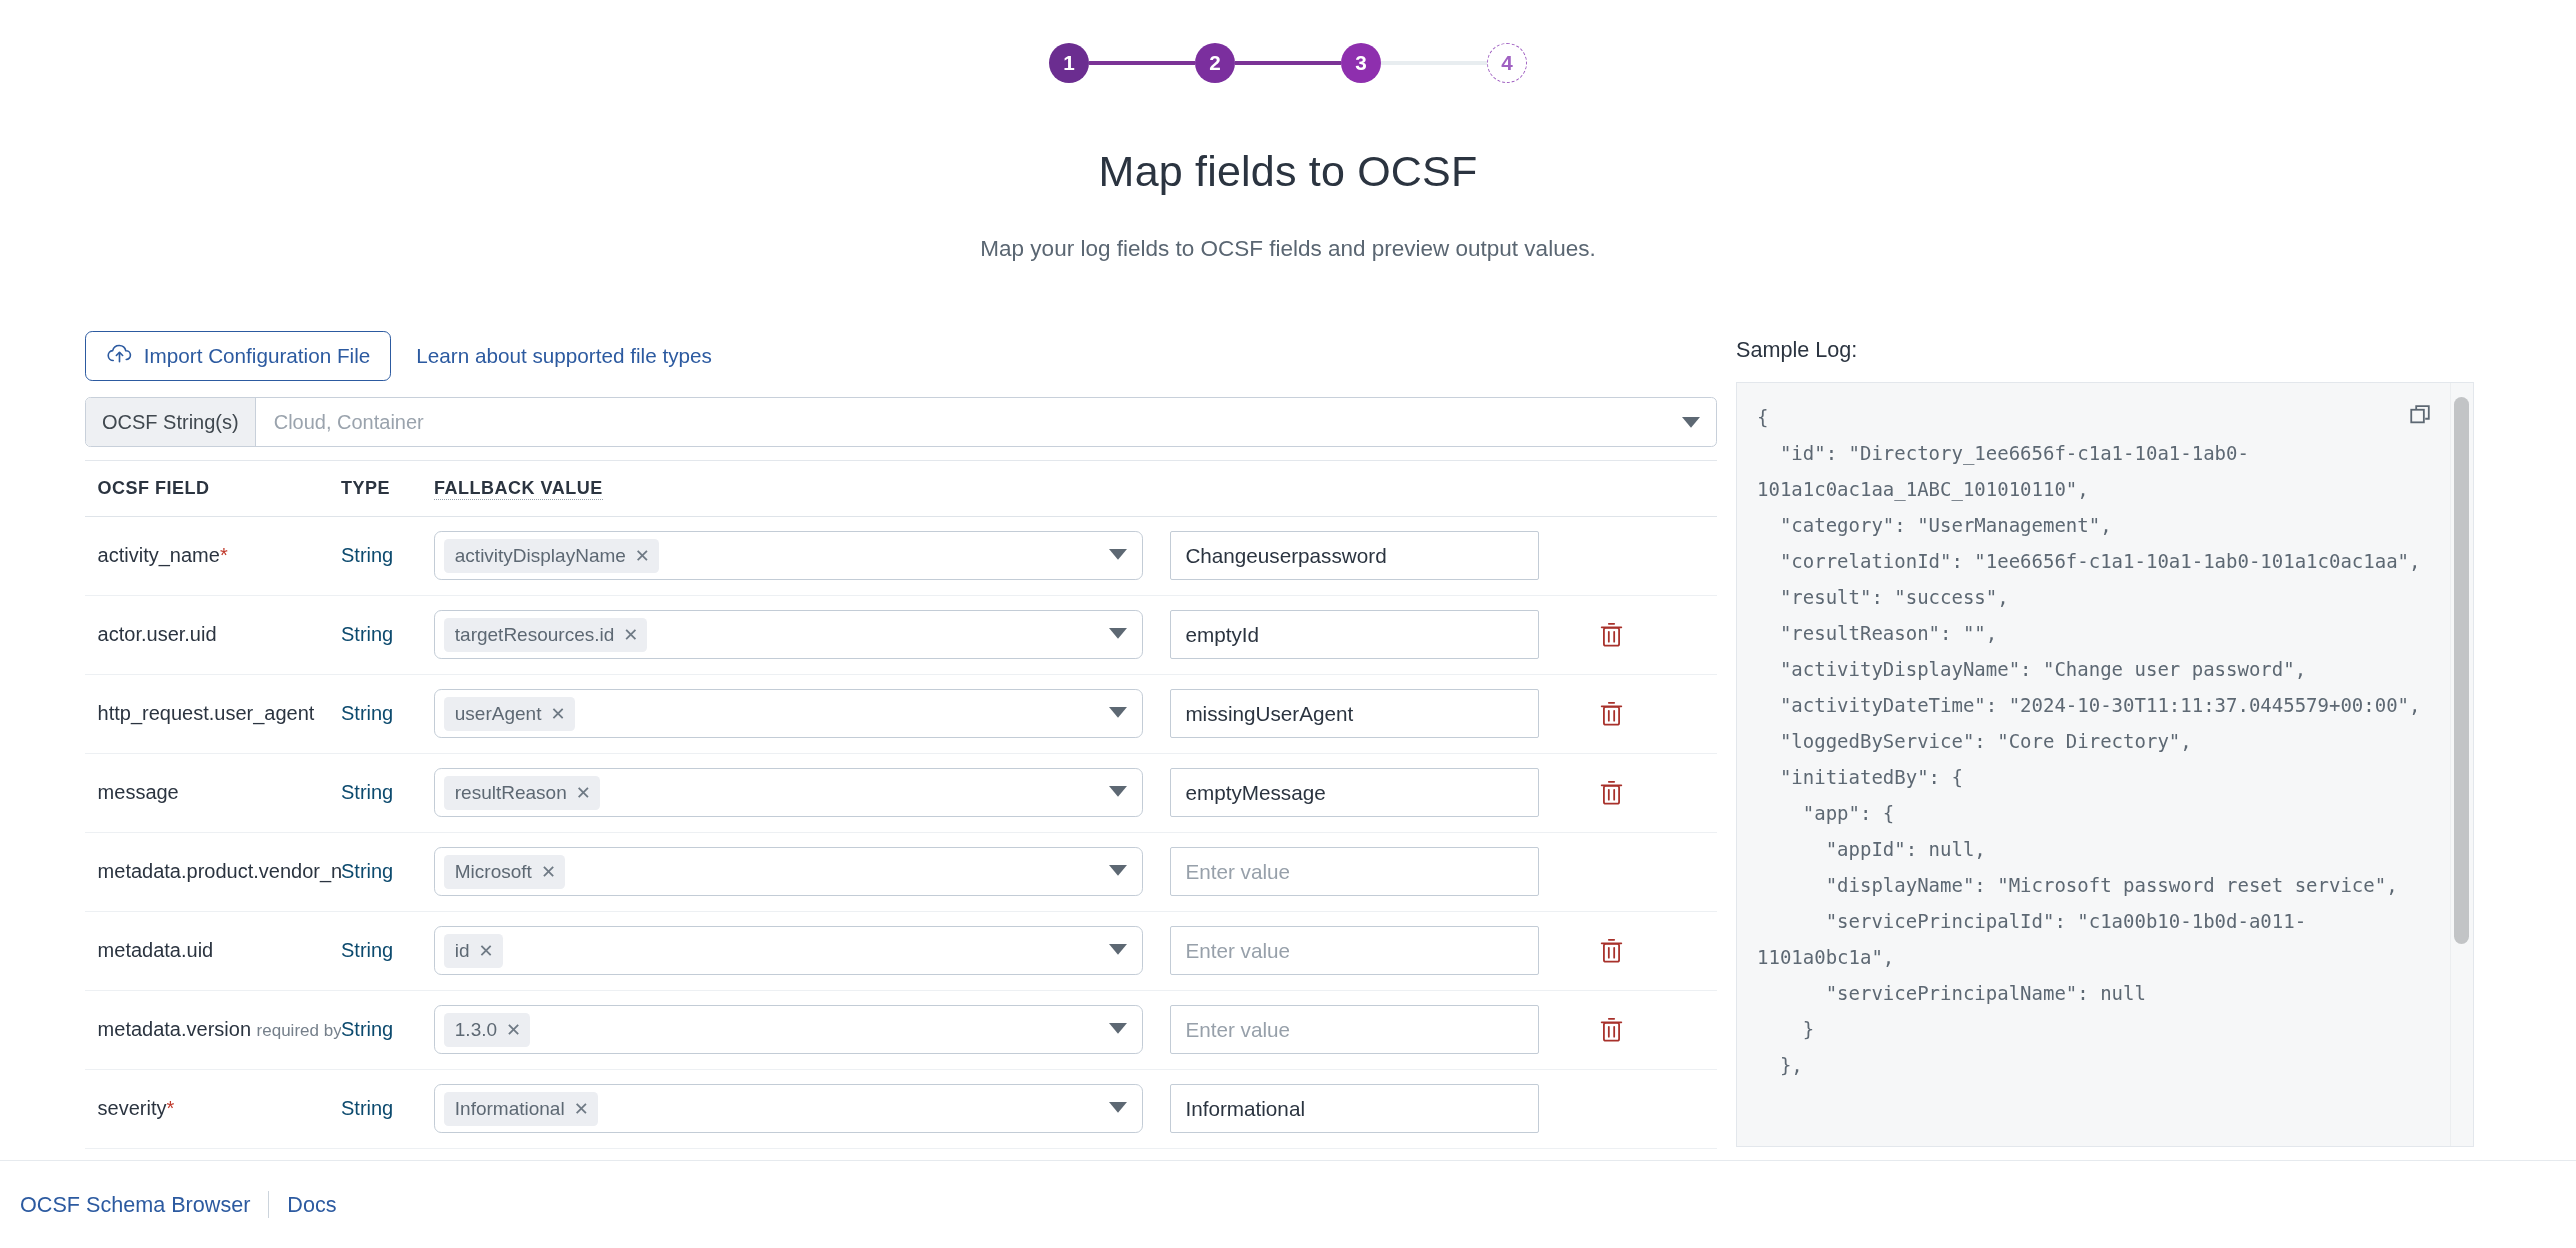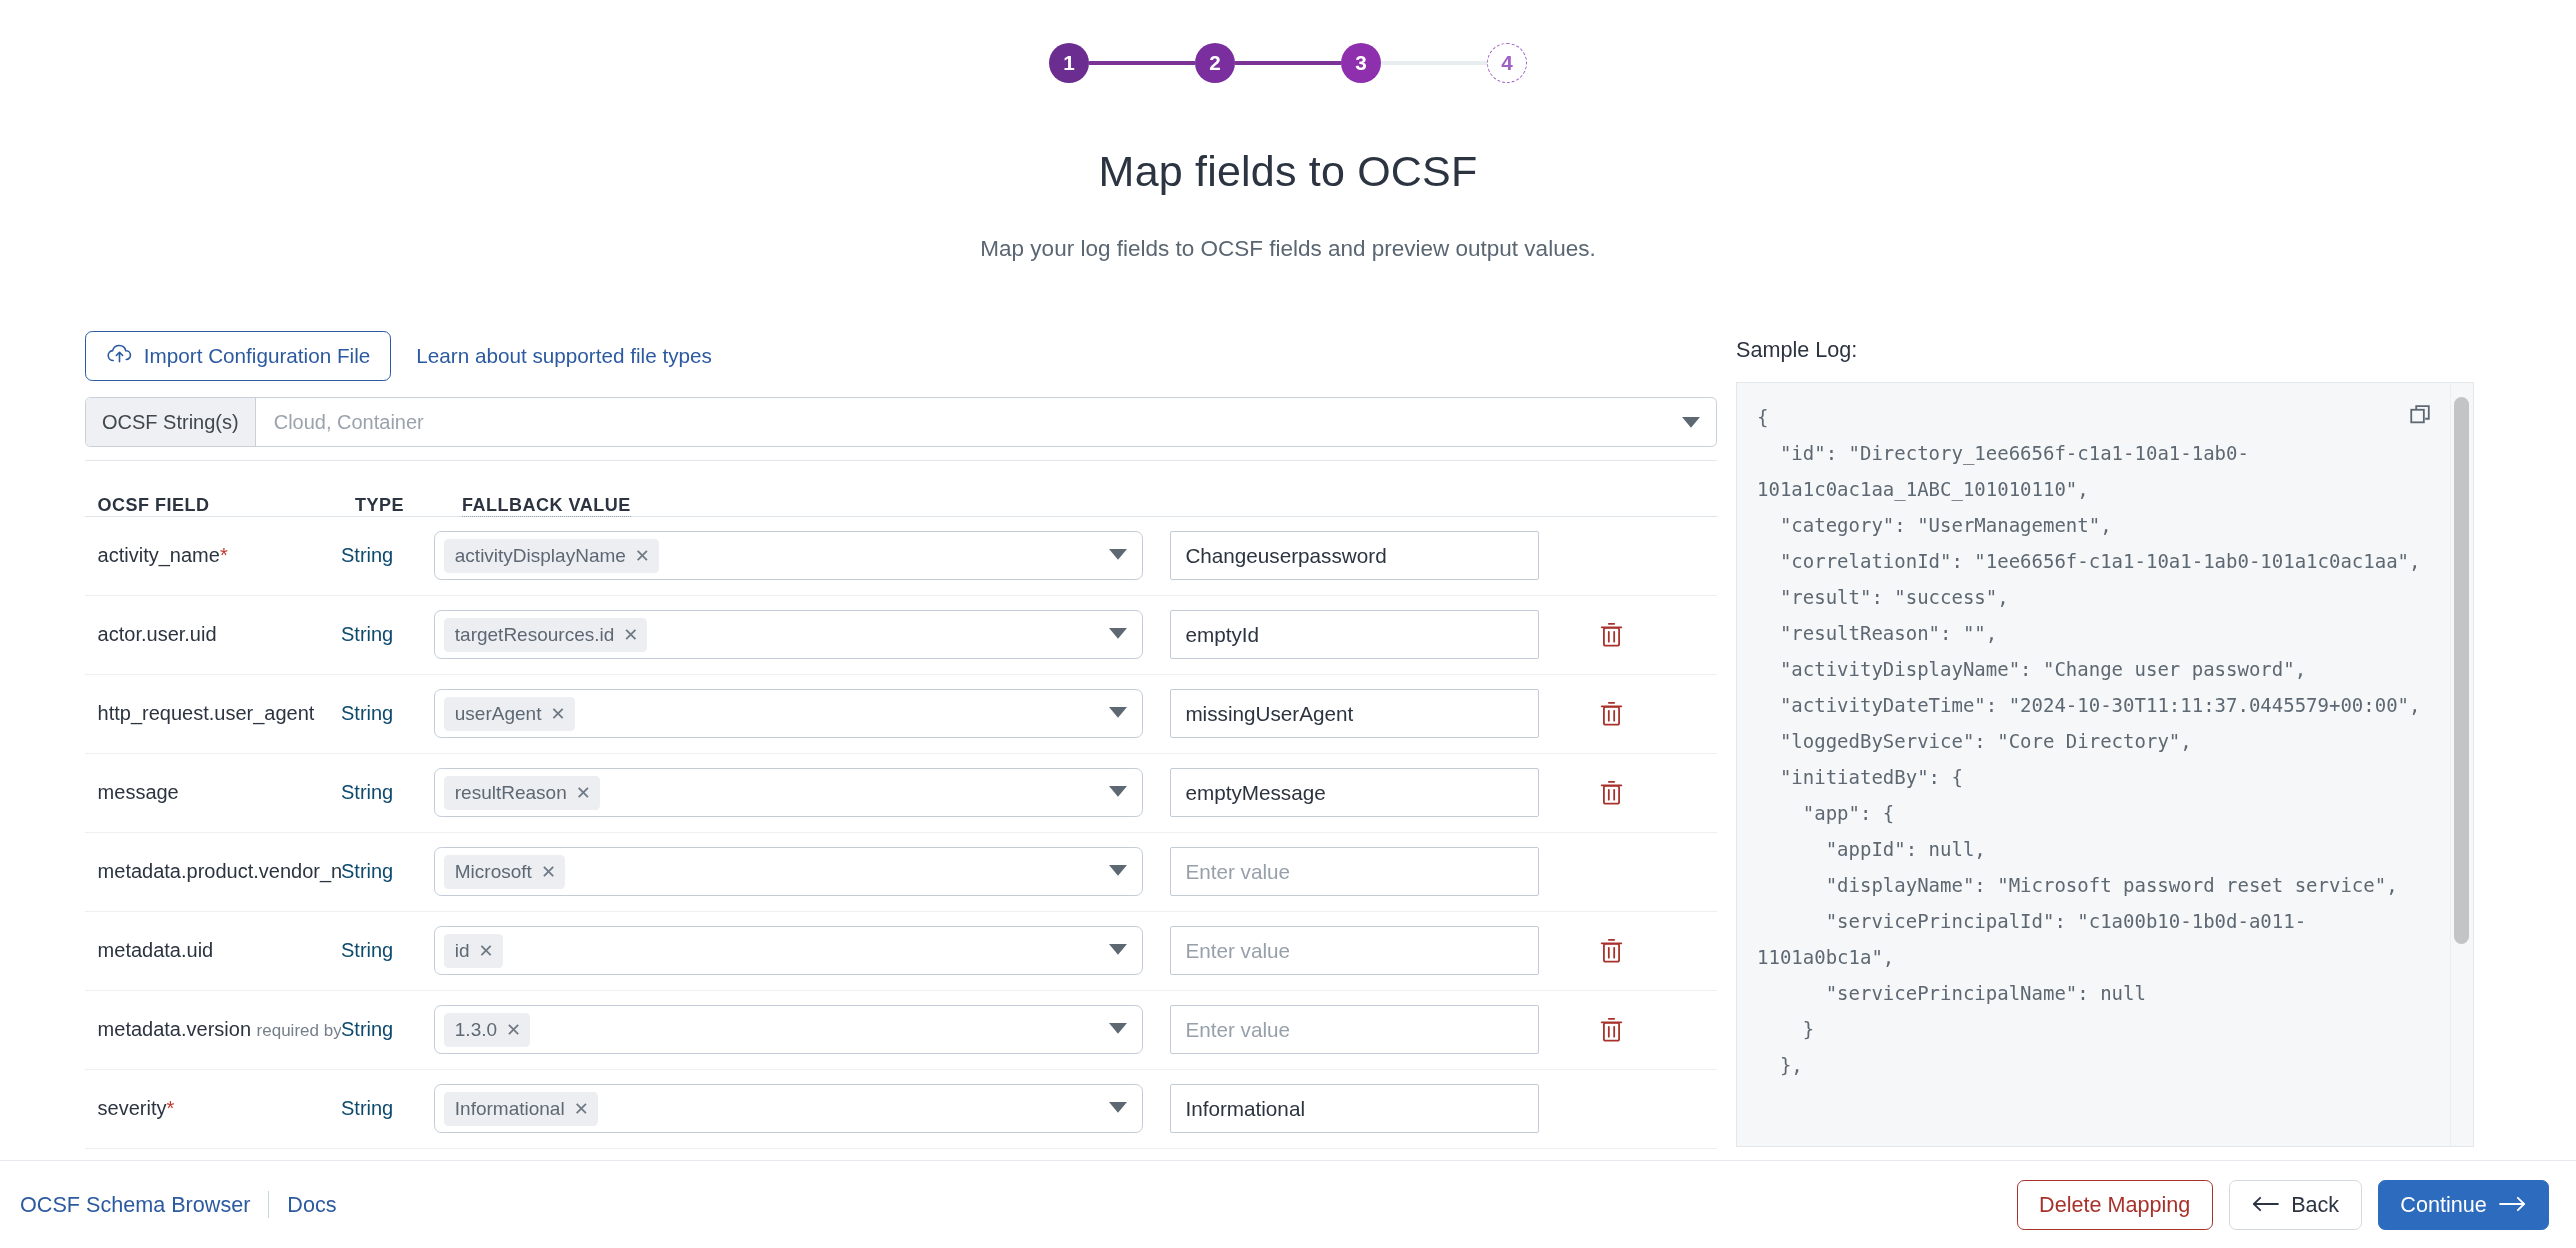--- a/index.html
+++ b/index.html
@@ -74,23 +74,22 @@
     font-size: 20px; color: #9aa3ad;
   }
   .profile-caret { width: 50px; display: flex; align-items: center; justify-content: center; }
 
   
   .tbl-wrap {
     margin-top: 12.6px; border-top: 0.9px solid #e3e7ec;
     height: 694px; overflow: hidden; position: relative;
   }
   .tbl-head {
-    display: flex; align-items: flex-end; height: 56px;
+    display: flex; align-items: center; height: 56px;
     border-bottom: 0.9px solid #dfe4e9;
-    gap: 14px;
   }
   .th { font-size: 18px; font-weight: 700; color: #2b3440; letter-spacing: 0.5px; }
   .c-field  { width: 256px; padding-left: 12.6px; }
   .c-type   { width: 93px; }
   .c-source { width: 736px; }
   .c-fb     { width: 396px; }
   .c-act    { width: 90px; }
   .req-star { color: #c0392b; }
   .dotted-underline {
     border-bottom: 1.8px dotted #9aa3ad; padding-bottom: 1.8px;
@@ -445,38 +444,15 @@
       <div class="log-scroll-thumb"></div>
     </div>
   </div>
 
   <div class="footer">
     <div class="footer-links">
       <a class="footer-link">OCSF Schema Browser</a>
       <div class="footer-divider"></div>
       <a class="footer-link">Docs</a>
     </div>
-    <div class="footer-btns">
-      <button class="btn btn-delete">
-        <span>Delete Mapping</span>
-      </button>
-      <button class="btn btn-back">
-        <span>
-          <svg width="27" height="16" viewBox="0 0 30 18" fill="none">
-            <path d="M29 9H2" stroke="#2b3440" stroke-width="2" stroke-linecap="round"></path>
-            <path d="M9 2L2 9l7 7" stroke="#2b3440" stroke-width="2" stroke-linecap="round" stroke-linejoin="round"></path>
-          </svg>
-        </span>
-        <span>Back</span>
-      </button>
-      <button class="btn btn-continue">
-        <span>Continue</span>
-        <span>
-          <svg width="27" height="16" viewBox="0 0 30 18" fill="none">
-            <path d="M1 9h27" stroke="#fff" stroke-width="2" stroke-linecap="round"></path>
-            <path d="M21 2l7 7-7 7" stroke="#fff" stroke-width="2" stroke-linecap="round" stroke-linejoin="round"></path>
-          </svg>
-        </span>
-      </button>
-    </div>
   </div>
 </div>
 
 
 </body></html>

